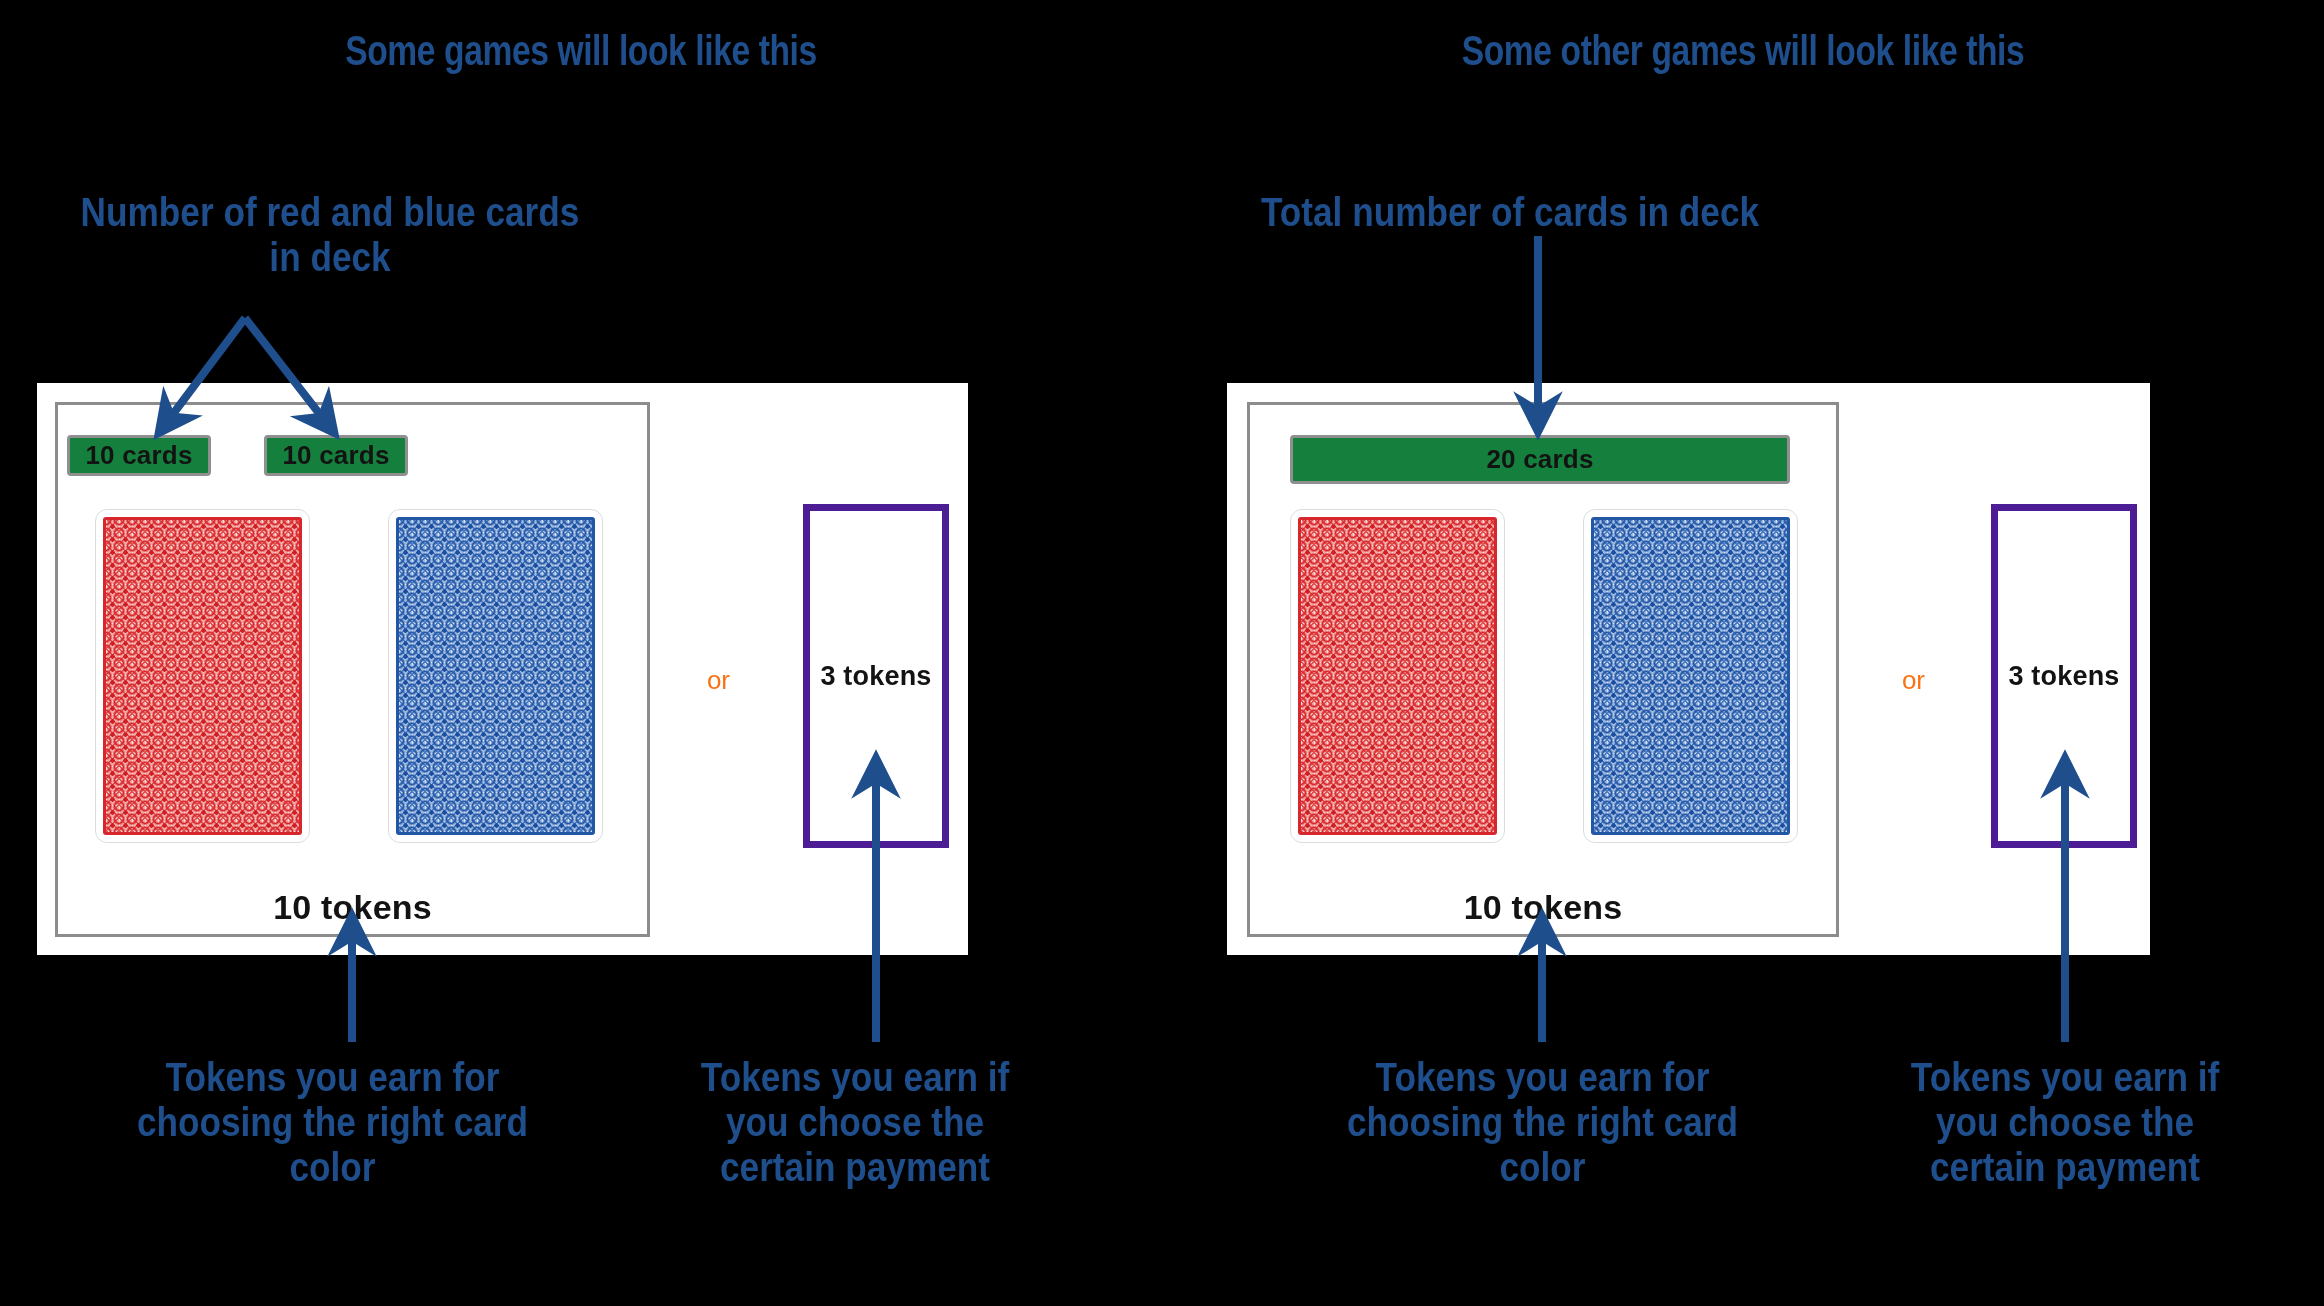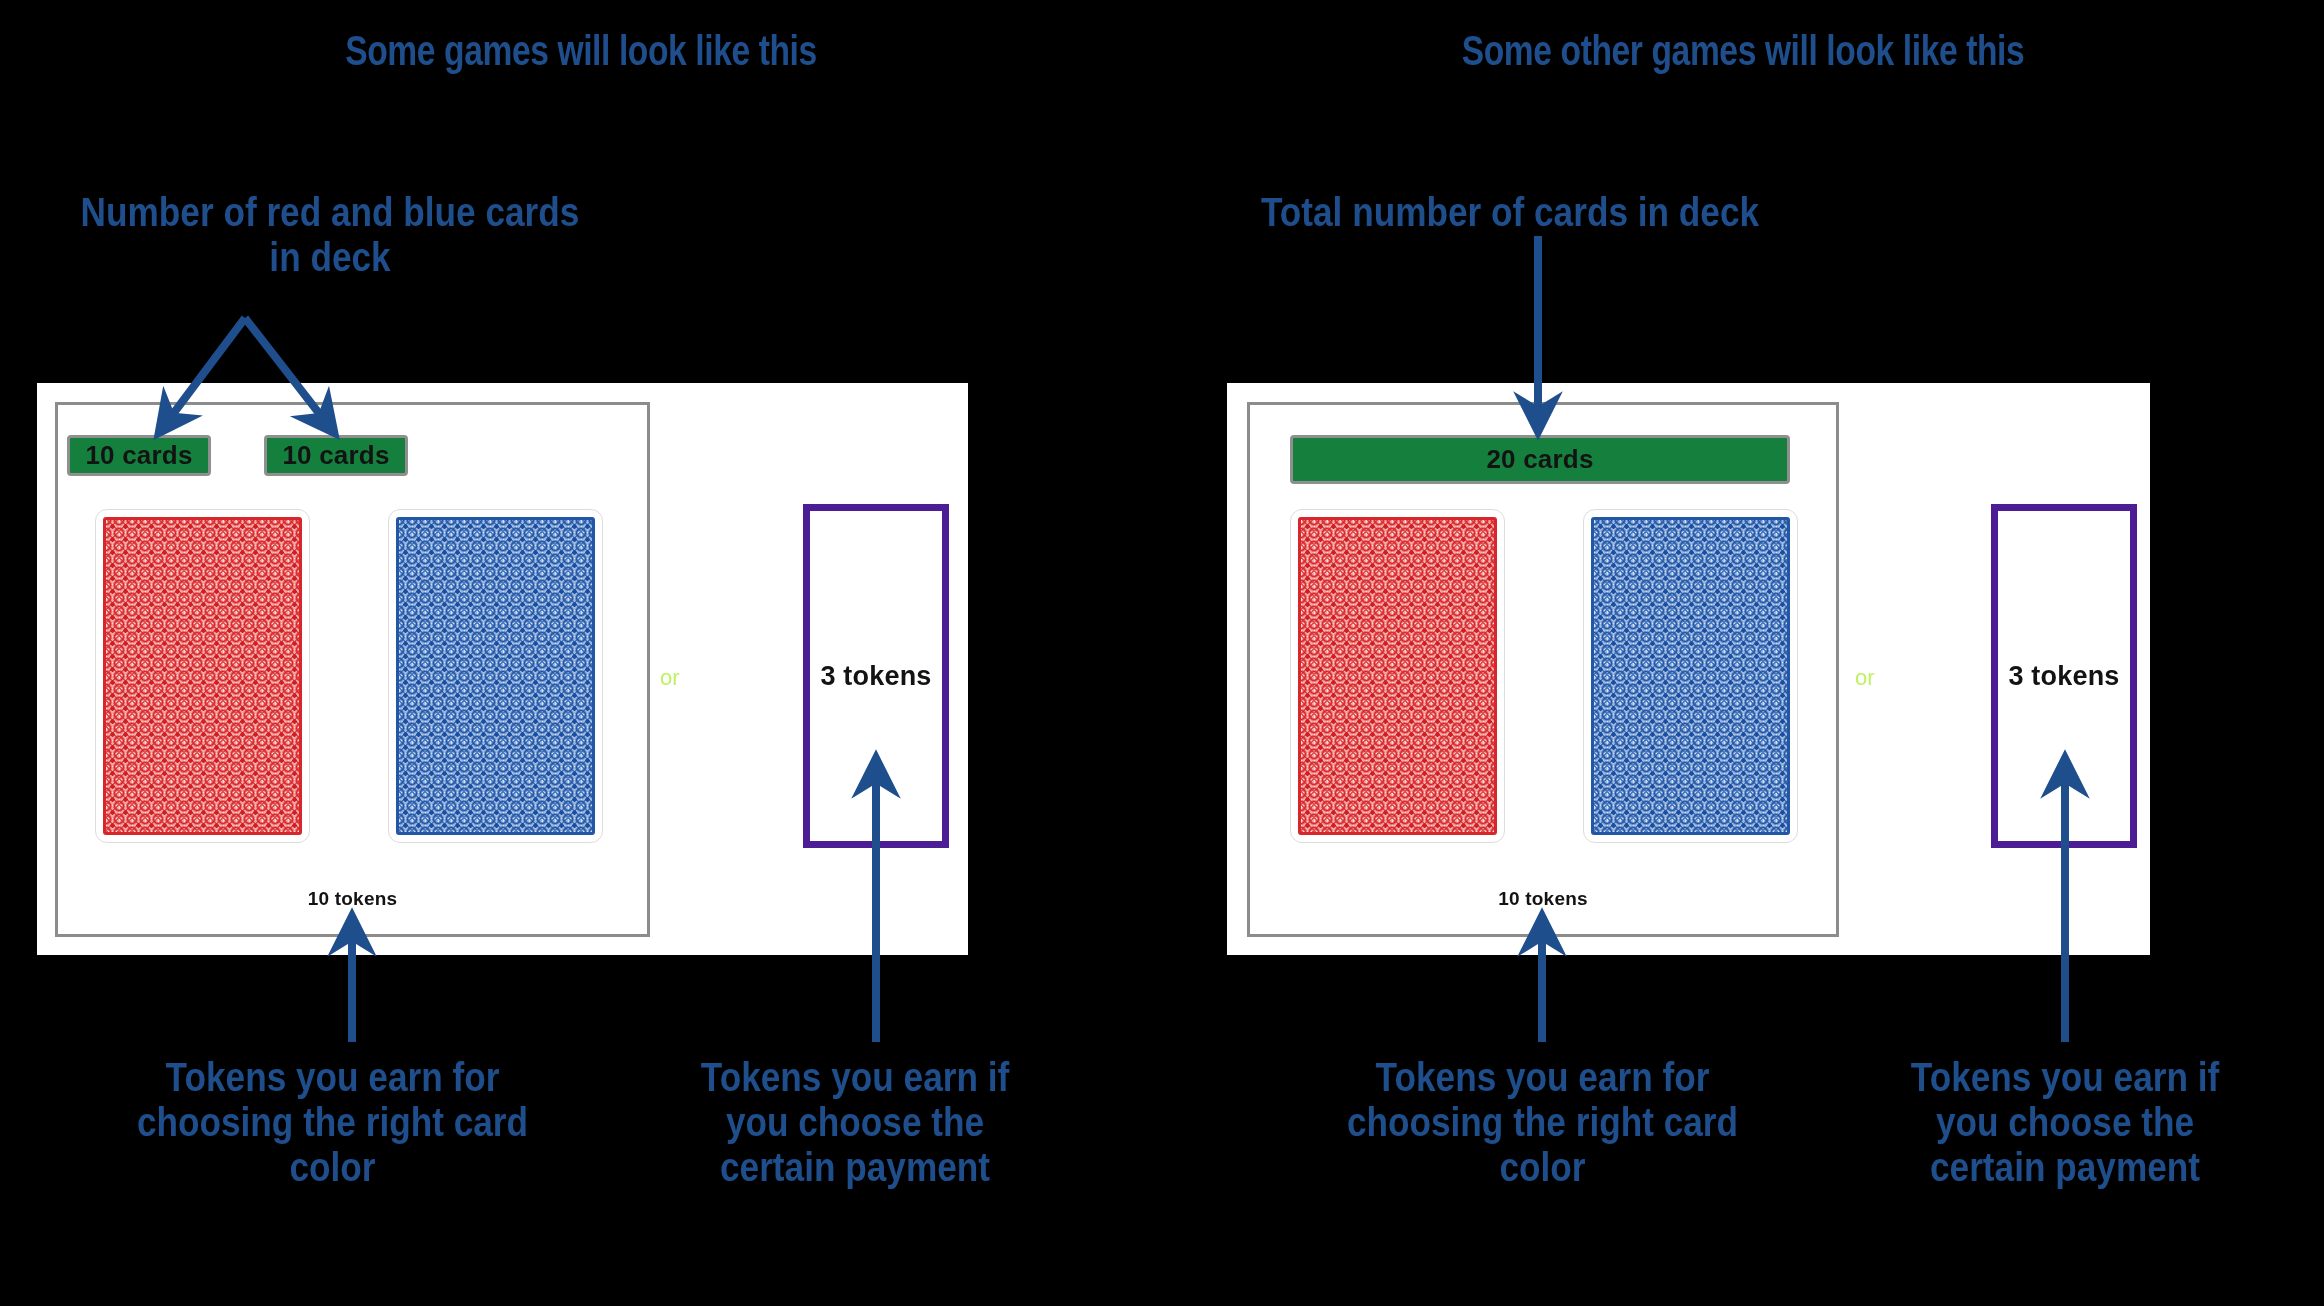--- a/index.html
+++ b/index.html
@@ -128,36 +128,36 @@
   #card-L-red {left:95px; top:509px;width:215px;height:334px;}
   #card-L-blue{left:388px;top:509px;width:215px;height:334px;}
   #card-R-red {left:1290px;top:509px;width:215px;height:334px;}
   #card-R-blue{left:1583px;top:509px;width:215px;height:334px;}
 
   
   .tokens-label{
     position:absolute;
     font-family:"Liberation Sans", sans-serif;
     font-weight:bold;
-    font-size:19px;
+    font-size:34px;
     color:#131313;
     text-align:center;
     letter-spacing:0.2px;
   }
   #tokens-left {left:55px; top:888px;width:595px;}
   #tokens-right{left:1247px;top:888px;width:592px;}
 
   
   .or-text{
     position:absolute;
     font-family:"Liberation Sans", sans-serif;
     font-weight:normal;
-    font-size:22px;
-    color:#bef264;
-    text-align:left;
+    font-size:26px;
+    color:#f97316;
+    text-align:right;
   }
   #or-left {left:660px; top:665px;width:70px;}
   #or-right{left:1855px;top:665px;width:70px;}
 
   
   .sure-box{
     position:absolute;
     background:#fff;
     border:7px solid #4c1d95;
     box-sizing:border-box;

